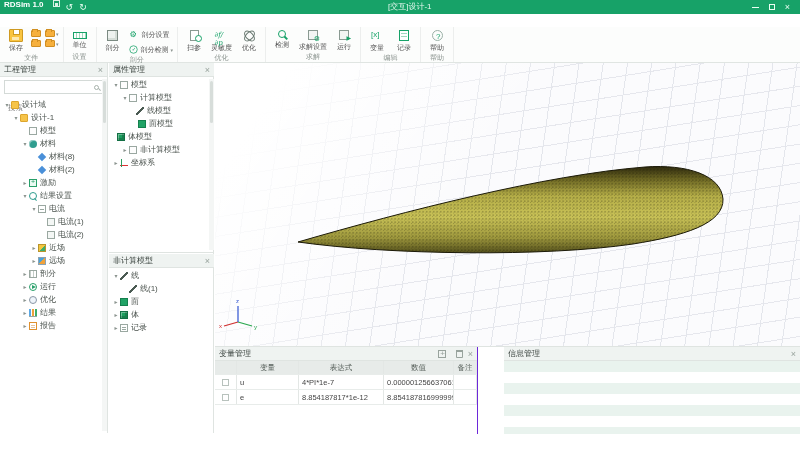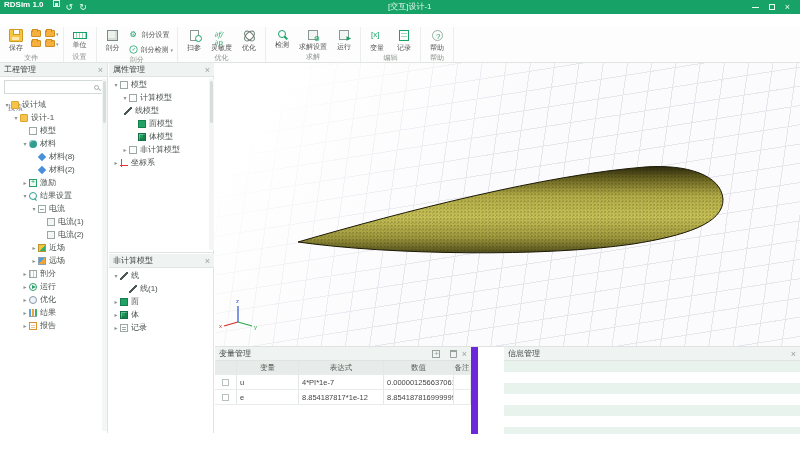--- a/index.html
+++ b/index.html
@@ -126,21 +126,21 @@
   .right-area { position:absolute; left:215px; top:0; width:585px; height:370px; }
   .viewport { position:absolute; left:0; top:0; width:585px; height:283px;
     background:
       linear-gradient(125deg,#ffffff 10%,rgba(255,255,255,0) 45%),
       repeating-linear-gradient(98deg,#e4e6ec 0 1px,transparent 1px 24px),
       repeating-linear-gradient(171deg,#e6e7ed 0 1px,transparent 1px 19px),
       #fbfbfd; }
   .viewport svg { position:absolute; inset:0; }
 
   .bottom-panels { position:absolute; left:0; top:283px; width:585px; height:87px; border-top:1px solid #dfe4e1; }
-  .variable-panel { position:absolute; left:0; top:0; width:263px; height:87px; border-right:7px solid #6d28d9; background:#fff; overflow:hidden; }
+  .variable-panel { position:absolute; left:0; top:0; width:263px; height:87px; border-right:1px solid #6d28d9; background:#fff; overflow:hidden; }
   .vtable { width:100%; }
   .vrow { display:grid; grid-template-columns:22px 62px 85px 70px 1fr; height:15px; border-bottom:1px solid #e8ecea; align-items:center; background:#fff; }
   .vrow.vhead { background:#e7ebe9; color:#565f5a; height:14px; }
   .vcell { padding:0 3px; font-size:7.5px; border-right:1px solid #e3e7e5; height:100%; display:flex; align-items:center; overflow:hidden; white-space:nowrap; }
   .vhead .vcell { justify-content:center; }
   .cb { width:7px; height:7px; border:1px solid #b8c2bd; background:#fff; margin:0 auto; }
   .info-panel { position:absolute; left:289px; top:0; width:296px; height:87px; background:#fff; overflow:hidden; }
   .stripe { height:11px; }
   .stripe:nth-child(odd) { background:#e9f3ee; }
 
@@ -398,31 +398,31 @@
             <div class="tree-row" style="padding-left:3px">
       <span class="arrow">▾</span>
       <span class="ti ti-doc"></span>
       <span class="tl">模型</span>
             </div>
             <div class="tree-row" style="padding-left:12px">
       <span class="arrow">▾</span>
       <span class="ti ti-doc"></span>
       <span class="tl">计算模型</span>
             </div>
-            <div class="tree-row" style="padding-left:7px">
+            <div class="tree-row" style="padding-left:19px">
       <span class="arrow"></span>
       <span class="ti ti-line"></span>
       <span class="tl">线模型</span>
             </div>
             <div class="tree-row" style="padding-left:21px">
       <span class="arrow"></span>
       <span class="ti ti-green-square"></span>
       <span class="tl">面模型</span>
             </div>
-            <div class="tree-row" style="padding-left:21px">
+            <div class="tree-row" style="">
       <span class="arrow"></span>
       <span class="ti ti-green-cube"></span>
       <span class="tl">体模型</span>
             </div>
             <div class="tree-row" style="padding-left:12px">
       <span class="arrow">▸</span>
       <span class="ti ti-doc"></span>
       <span class="tl">非计算模型</span>
             </div>
             <div class="tree-row" style="padding-left:3px">

